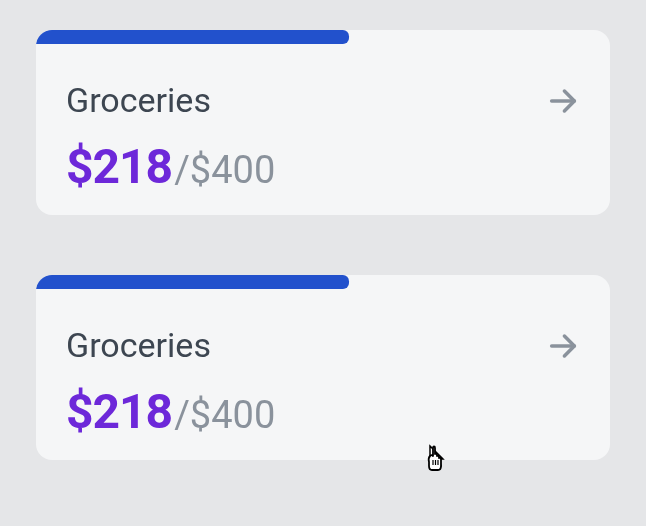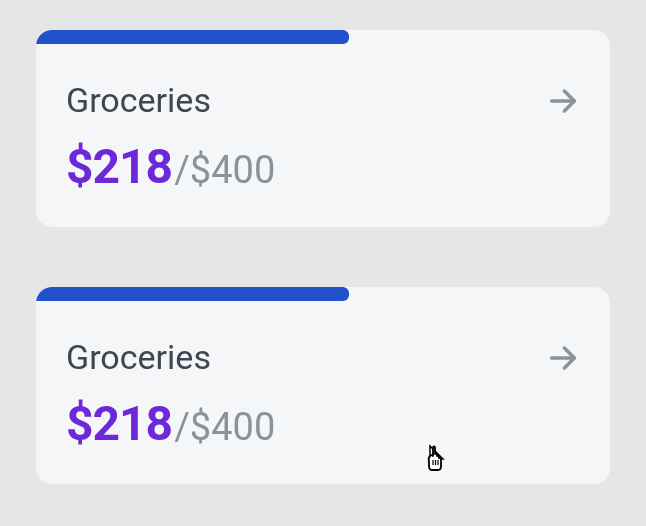--- a/index.html
+++ b/index.html
@@ -27,21 +27,21 @@
       position: absolute;
       top: 0;
       left: 0;
       height: 14px;
       background: #2251cc;
       border-top-left-radius: 16px;
       border-bottom-right-radius: 7px;
       border-top-right-radius: 7px;
     }
     .card-body {
-      padding: 50px 30px 32px 30px;
+      padding: 50px 30px 20px 30px;
       display: flex;
       justify-content: space-between;
       align-items: flex-start;
     }
     .card-content {
       display: flex;
       flex-direction: column;
     }
     .category-name {
       font-size: 34px;

